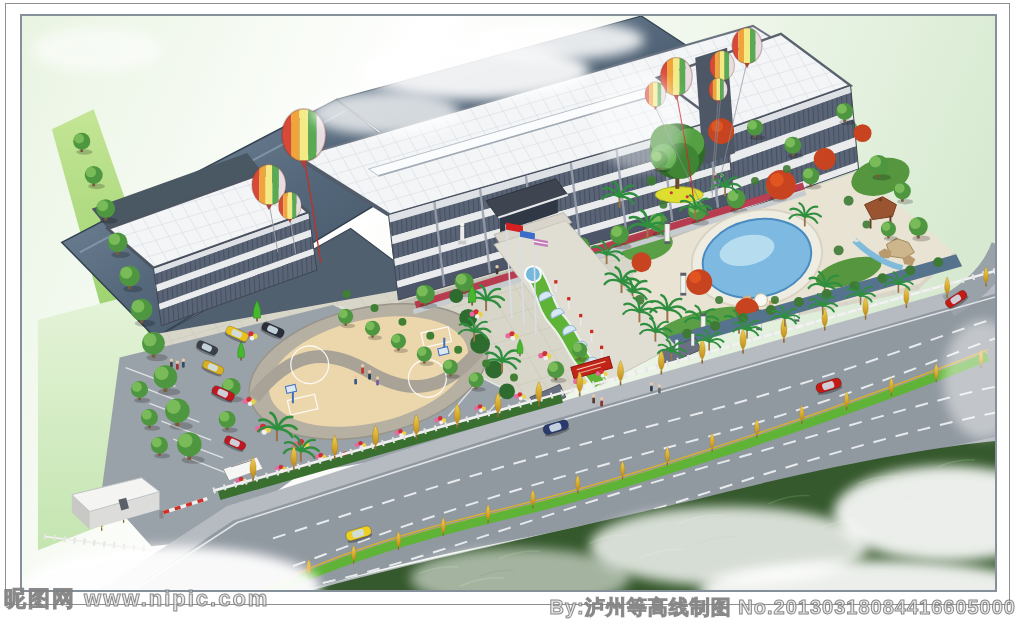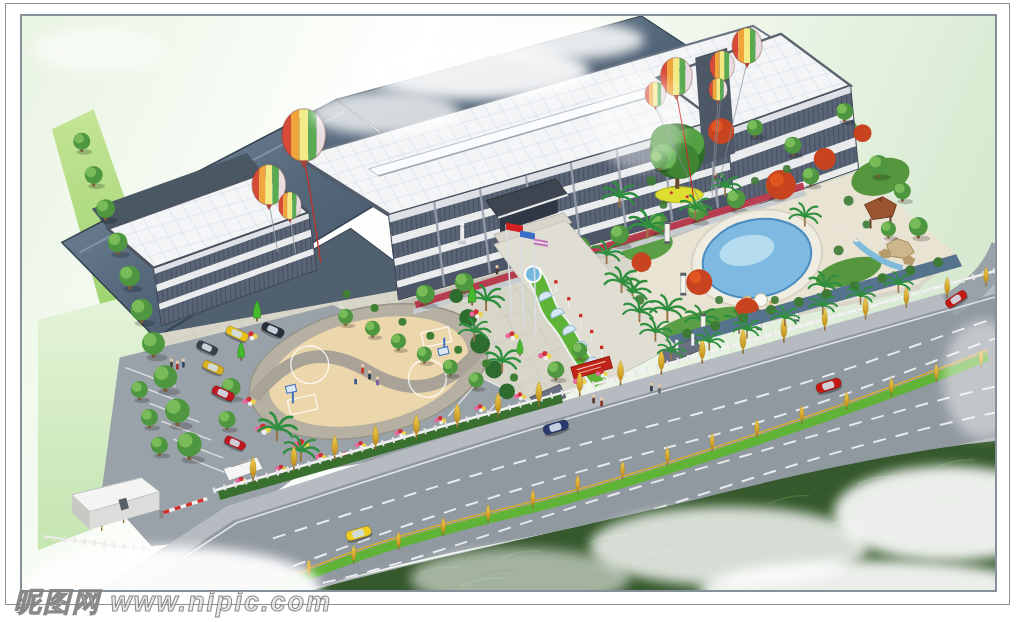--- a/index.html
+++ b/index.html
@@ -6,21 +6,21 @@
   .page{position:relative;width:1024px;height:622px;background:#fff;overflow:hidden;
         font-family:"Liberation Sans",sans-serif;}
   .outer-border{position:absolute;left:5px;top:3px;width:1003px;height:600px;
         border:1px solid #8f8f8f;pointer-events:none;}
   .artwork{position:absolute;left:20px;top:14px;width:977px;height:578px;
         border:2px solid #85909a;box-sizing:border-box;background:#eef5ea;}
   .artwork svg{display:block;width:100%;height:100%;}
   .wm{position:absolute;font-weight:bold;color:rgba(255,255,255,0.55);
       -webkit-text-stroke:1px rgba(120,120,120,0.85);
       text-shadow:0 0 1px rgba(130,130,130,0.4);white-space:nowrap;z-index:5;}
-  .wm-left{left:14px;top:584px;font-size:27px;letter-spacing:2px;font-style:italic;}
+  .wm-left{left:4px;top:584px;font-size:22px;letter-spacing:2px;}
   .wm-right{right:8px;top:594px;font-size:20px;letter-spacing:1px;}
 </style>
 </head>
 <body>
 
 <div class="page">
   <div class="outer-border"></div>
 
   <div class="artwork">
   <svg viewBox="20 14 977 578" preserveAspectRatio="none">
@@ -684,13 +684,14 @@
       <ellipse cx="520" cy="580" rx="110" ry="30" opacity="0.55" filter="url(#soft)"></ellipse>
       <ellipse cx="730" cy="548" rx="140" ry="40" opacity="0.8" filter="url(#soft)"></ellipse>
       <ellipse cx="950" cy="515" rx="115" ry="48" opacity="0.9" filter="url(#soft)"></ellipse>
       <ellipse cx="870" cy="592" rx="170" ry="30" opacity="0.9" filter="url(#soft)"></ellipse>
       <ellipse cx="985" cy="380" rx="40" ry="60" opacity="0.45" filter="url(#soft)"></ellipse>
     </g>
   </svg>
   </div>
 
   <div class="wm wm-left">昵图网 www.nipic.com</div>
+  <div class="wm wm-right">By:泸州等高线制图 No.20130318084416605000</div>
 </div>
 
 </body></html>

